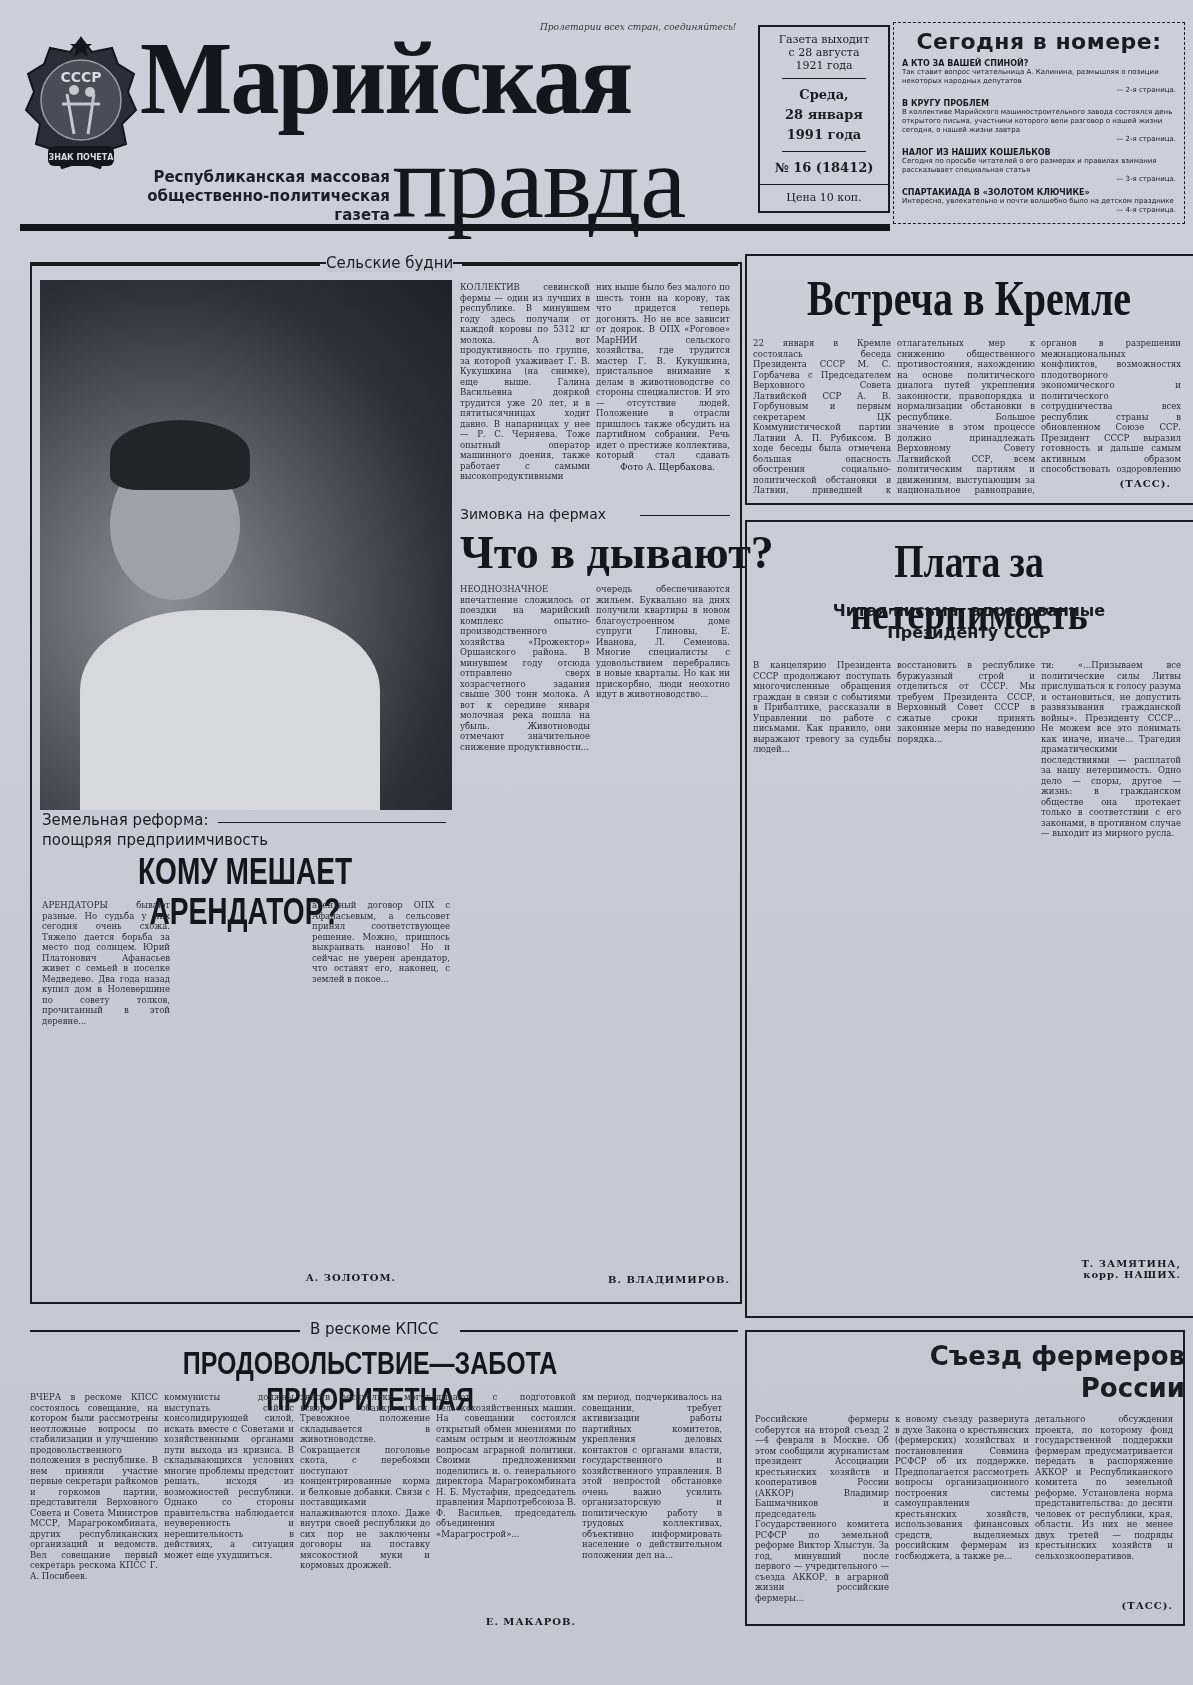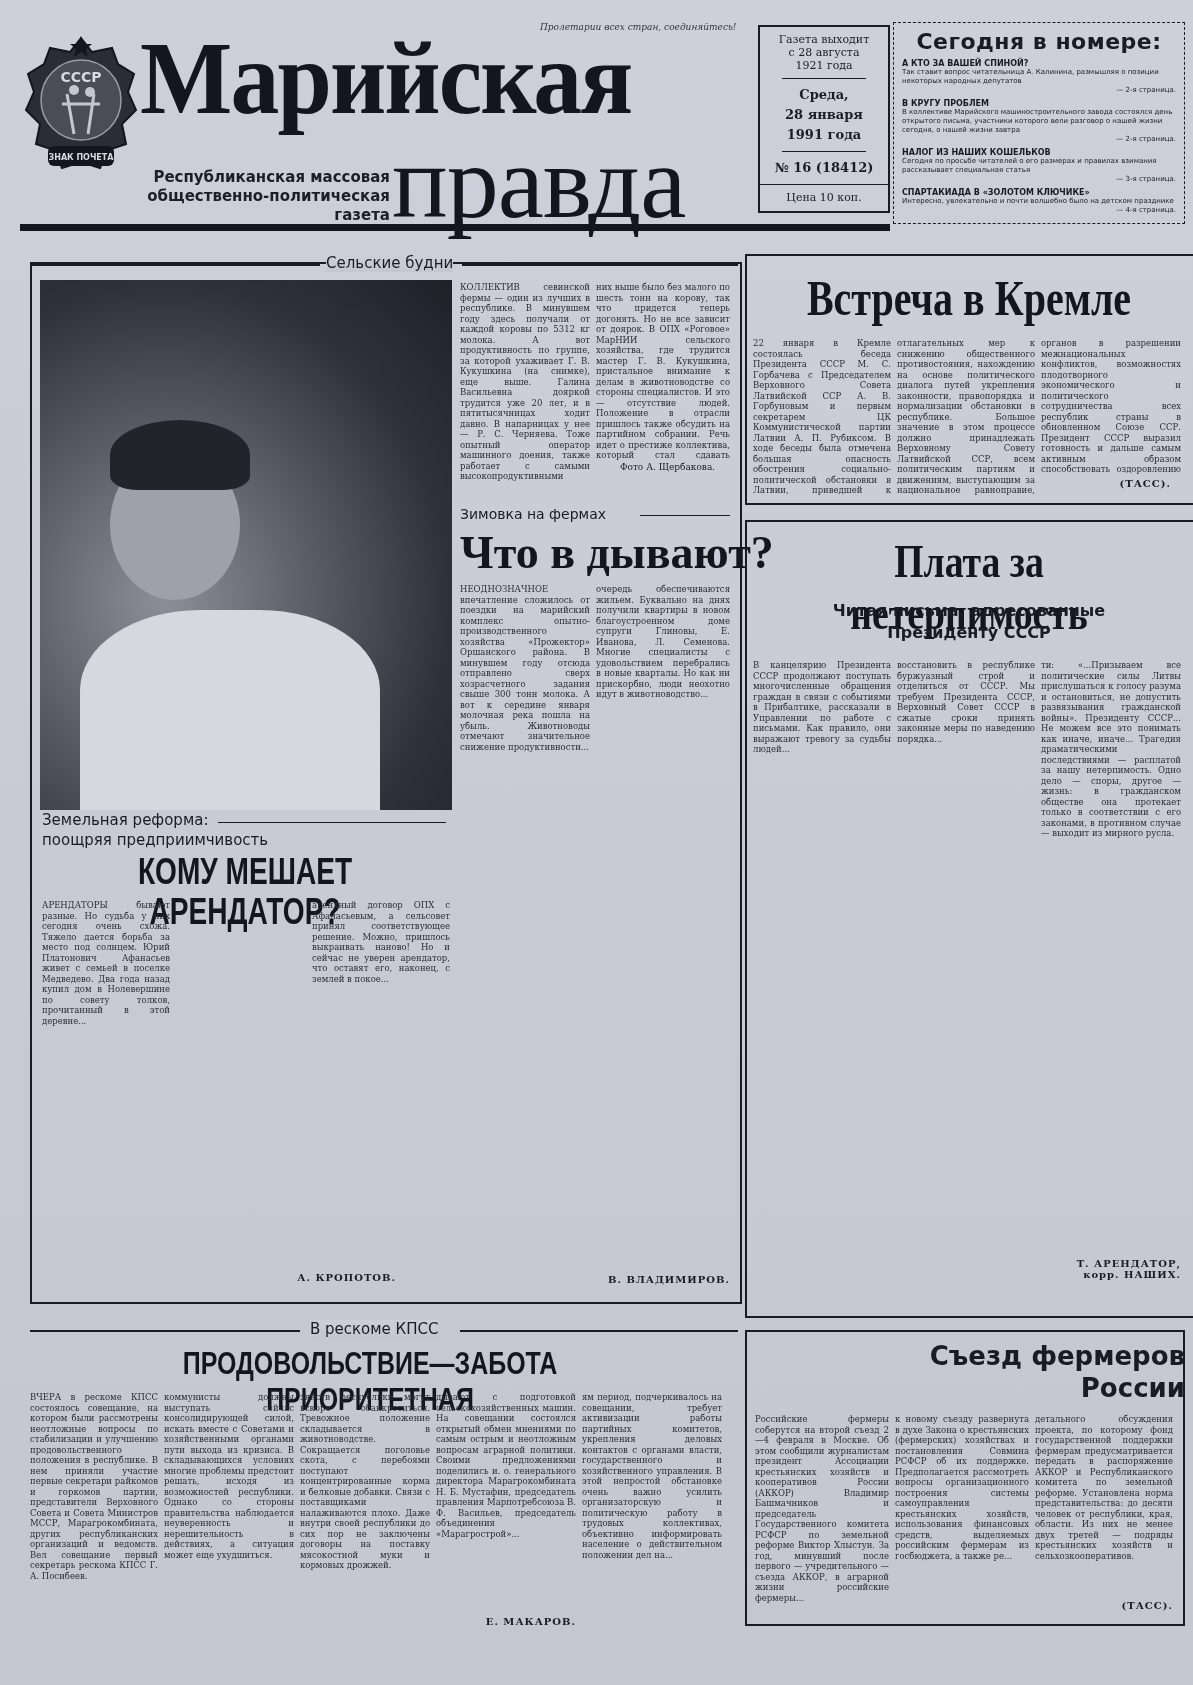--- a/index.html
+++ b/index.html
@@ -122,40 +122,40 @@
   <div class="abs sig" style="left:596px;top:1274px;width:134px;">В. ВЛАДИМИРОВ.</div>
 
   <div class="abs" style="left:42px;top:810px;font-family:'DejaVu Sans',sans-serif;font-size:15px;line-height:20px;">
     <div>Земельная реформа:</div>
     <div>поощряя предприимчивость</div>
   </div>
   <div class="abs hline" style="left:218px;top:822px;width:228px;height:1px;"></div>
   <div class="abs headline-cond" style="left:10px;top:852px;width:470px;text-align:center;font-size:36px;line-height:40px;">КОМУ МЕШАЕТ АРЕНДАТОР?</div>
   <div class="abs col" style="left:42px;top:900px;width:128px;height:380px;">АРЕНДАТОРЫ бывают разные. Но судьба у них сегодня очень схожа. Тяжело дается борьба за место под солнцем. Юрий Платонович Афанасьев живет с семьей в поселке Медведево. Два года назад купил дом в Нолевершине по совету толков, прочитанный в этой деревне...</div>
   <div class="abs col" style="left:312px;top:900px;width:138px;height:380px;">арендный договор ОПХ с Афанасьевым, а сельсовет принял соответствующее решение. Можно, пришлось выкраивать наново! Но и сейчас не уверен арендатор, что оставят его, наконец, с землей в покое...</div>
-  <div class="abs sig" style="left:176px;top:1272px;width:220px;">А. КРОПОТОВ.</div>
+  <div class="abs sig" style="left:176px;top:1272px;width:220px;">А. ЗОЛОТОМ.</div>
 
   <div class="abs box" style="left:745px;top:254px;width:448px;height:247px;border-right:none;"></div>
   <div class="abs headline-serif" style="left:745px;top:270px;width:448px;text-align:center;font-size:50px;line-height:56px;transform:scaleX(0.8);">Встреча в Кремле</div>
   <div class="abs col" style="left:753px;top:338px;width:138px;height:160px;">22 января в Кремле состоялась беседа Президента СССР М. С. Горбачева с Председателем Верховного Совета Латвийской ССР А. В. Горбуновым и первым секретарем ЦК Коммунистической партии Латвии А. П. Рубиксом. В ходе беседы была отмечена большая опасность обострения социально-политической обстановки в Латвии, приведшей к вооруженным столкновениям и человеческим жертвам. Выражая глубокое сочувствие семьям погибших и пострадавшим, участники встречи подчеркнули необходимость принятия без-</div>
   <div class="abs col" style="left:897px;top:338px;width:138px;height:160px;">отлагательных мер к снижению общественного противостояния, нахождению на основе политического диалога путей укрепления законности, правопорядка и нормализации обстановки в республике. Большое значение в этом процессе должно принадлежать Верховному Совету Латвийской ССР, всем политическим партиям и движениям, выступающим за национальное равноправие, защиту прав и законных интересов каждого советского гражданина. Состоялся обстоятельный обмен мнениями о роли союзных и республиканских</div>
   <div class="abs col" style="left:1041px;top:338px;width:140px;height:138px;">органов в разрешении межнациональных конфликтов, возможностях плодотворного экономического и политического сотрудничества всех республик страны в обновленном Союзе ССР. Президент СССР выразил готовность и дальше самым активным образом способствовать оздоровлению ситуации, укреплению гражданского мира и согласия в Латвийской ССР и других республиках Прибалтики. В беседе принял участие Председатель Верховного Совета СССР А. И. Лукьянов.</div>
   <div class="abs sig" style="left:1041px;top:478px;width:130px;">(ТАСС).</div>
 
   <div class="abs box" style="left:745px;top:520px;width:448px;height:794px;border-right:none;"></div>
   <div class="abs headline-serif" style="left:745px;top:536px;width:448px;text-align:center;font-size:46px;line-height:52px;transform:scaleX(0.82);">Плата за нетерпимость</div>
   <div class="abs" style="left:745px;top:600px;width:448px;text-align:center;font-family:'DejaVu Sans',sans-serif;font-weight:bold;font-size:16px;line-height:22px;">
     <div>Читая письма, адресованные</div>
     <div>Президенту СССР</div>
   </div>
   <div class="abs col" style="left:753px;top:660px;width:138px;height:640px;">В канцелярию Президента СССР продолжают поступать многочисленные обращения граждан в связи с событиями в Прибалтике, рассказали в Управлении по работе с письмами. Как правило, они выражают тревогу за судьбы людей...</div>
   <div class="abs col" style="left:897px;top:660px;width:138px;height:640px;">восстановить в республике буржуазный строй и отделиться от СССР. Мы требуем Президента СССР, Верховный Совет СССР в сжатые сроки принять законные меры по наведению порядка...</div>
   <div class="abs col" style="left:1041px;top:660px;width:140px;height:580px;">ти: «...Призываем все политические силы Литвы прислушаться к голосу разума и остановиться, не допустить развязывания гражданской войны». Президенту СССР... Не можем все это понимать как иначе, иначе... Трагедия драматическими последствиями — расплатой за нашу нетерпимость. Одно дело — споры, другое — жизнь: в гражданском обществе она протекает только в соответствии с его законами, в противном случае — выходит из мирного русла.</div>
   <div class="abs sig" style="left:1041px;top:1258px;width:140px;">
-    <div>Т. АРЕНДАТОР,</div>
+    <div>Т. ЗАМЯТИНА,</div>
     <div>корр. НАШИХ.</div>
   </div>
 
   <div class="abs hline" style="left:30px;top:1330px;width:270px;height:1.5px;"></div>
   <div class="abs rubric" style="left:310px;top:1320px;">В рескоме КПСС</div>
   <div class="abs hline" style="left:460px;top:1330px;width:278px;height:1.5px;"></div>
   <div class="abs headline-cond" style="left:0px;top:1345px;width:740px;text-align:center;font-size:32px;line-height:36px;">ПРОДОВОЛЬСТВИЕ—ЗАБОТА ПРИОРИТЕТНАЯ</div>
   <div class="abs col" style="left:30px;top:1392px;width:128px;height:240px;">ВЧЕРА в рескоме КПСС состоялось совещание, на котором были рассмотрены неотложные вопросы по стабилизации и улучшению продовольственного положения в республике. В нем приняли участие первые секретари райкомов и горкомов партии, представители Верховного Совета и Совета Министров МССР, Марагрокомбината, других республиканских организаций и ведомств. Вел совещание первый секретарь рескома КПСС Г. А. Посибеев.</div>
   <div class="abs col" style="left:164px;top:1392px;width:130px;height:240px;">коммунисты должны выступать сейчас консолидирующей силой, искать вместе с Советами и хозяйственными органами пути выхода из кризиса. В складывающихся условиях многие проблемы предстоит решать, исходя из возможностей республики. Однако со стороны правительства наблюдается неуверенность и нерешительность в действиях, а ситуация может еще ухудшиться.</div>
   <div class="abs col" style="left:300px;top:1392px;width:130px;height:240px;">зяйств республики могут вскоре обанкротиться. Тревожное положение складывается в животноводстве. Сокращается поголовье скота, с перебоями поступают концентрированные корма и белковые добавки. Связи с поставщиками налаживаются плохо. Даже внутри своей республики до сих пор не заключены договоры на поставку мясокостной муки и кормовых дрожжей.</div>

